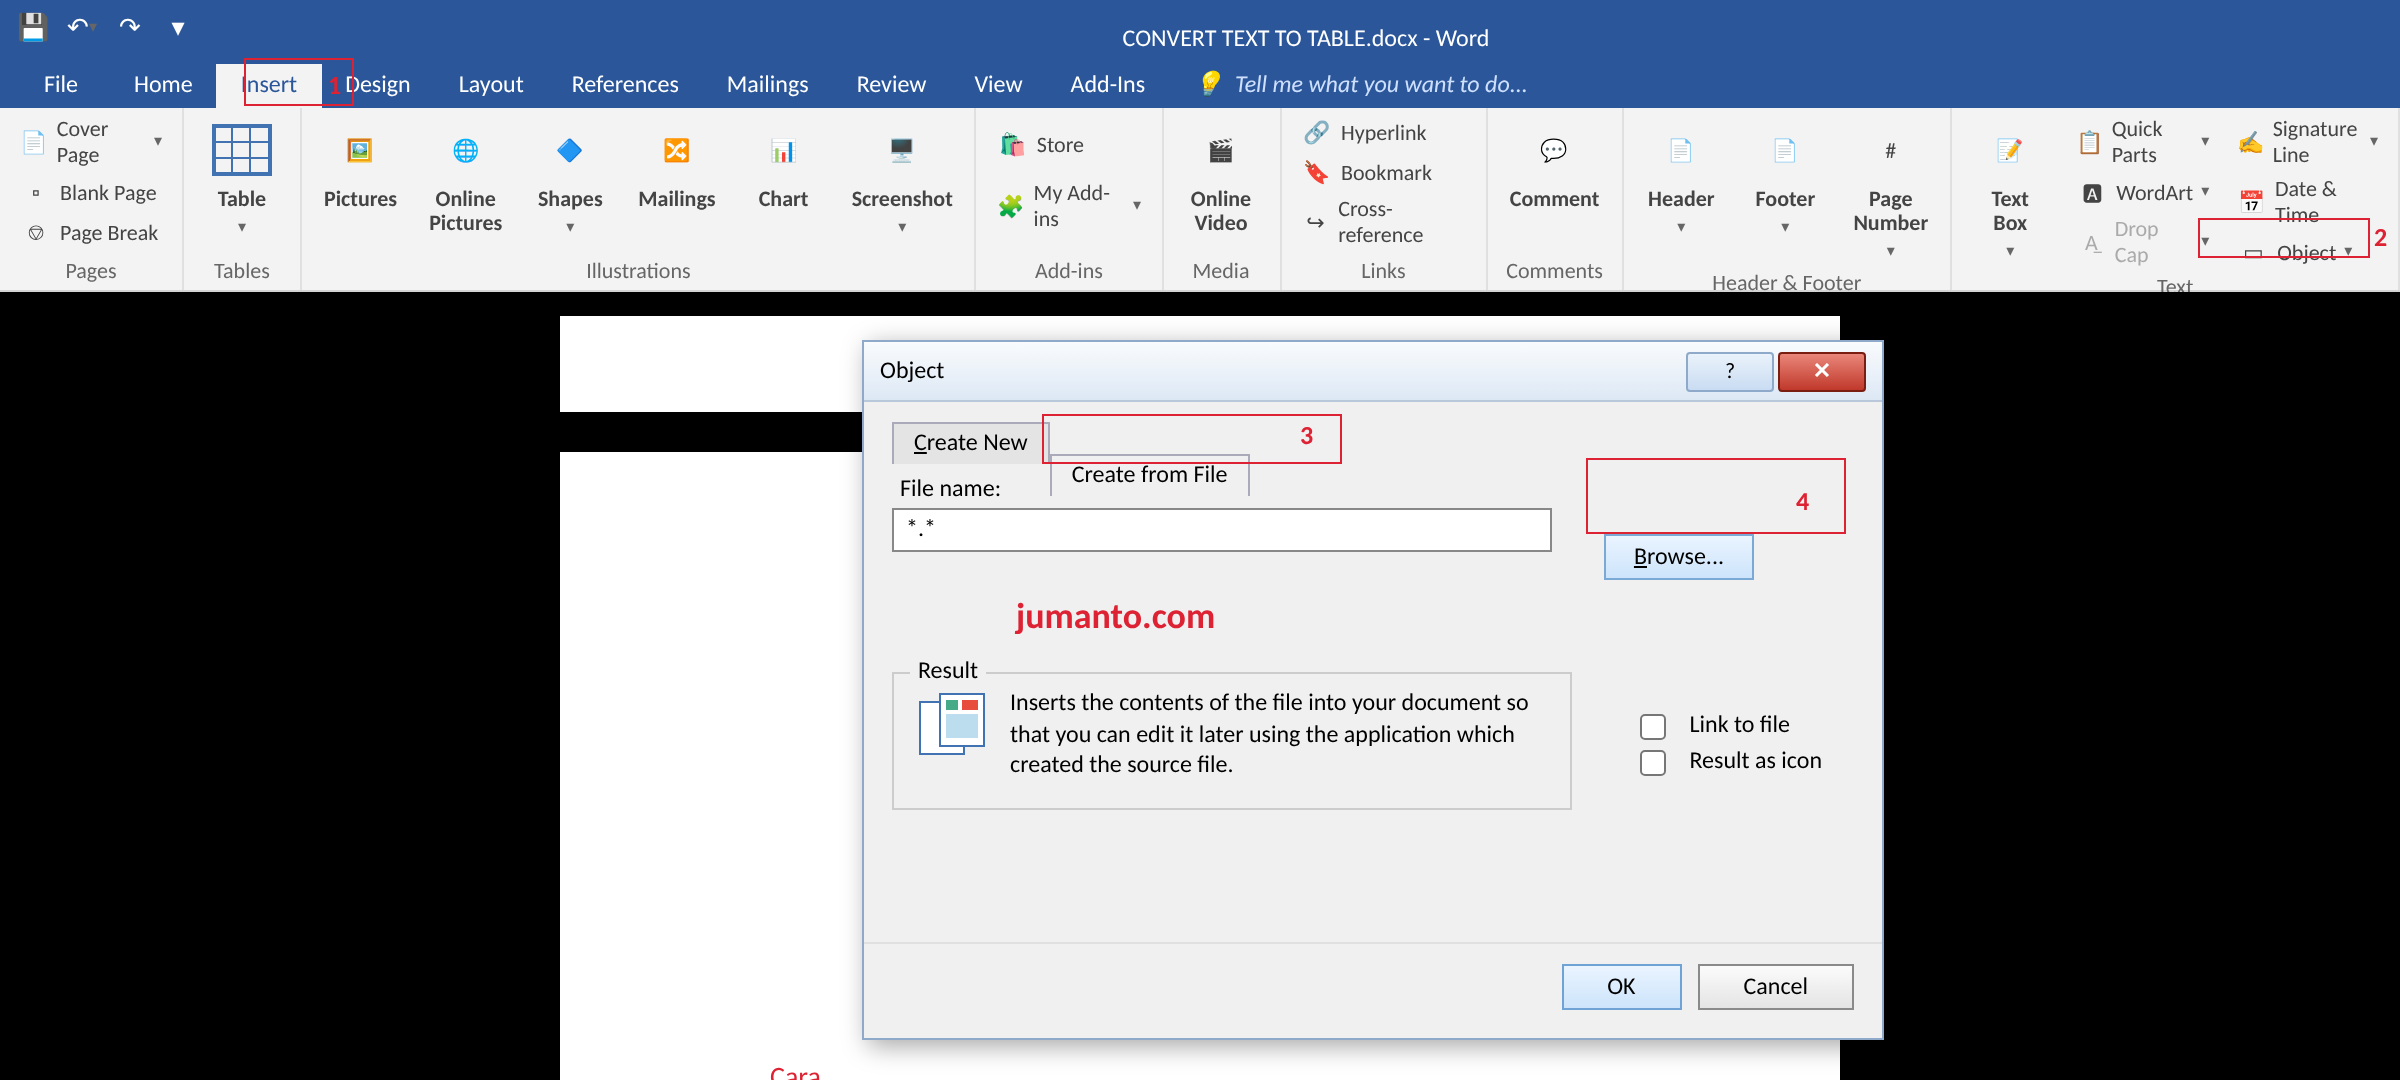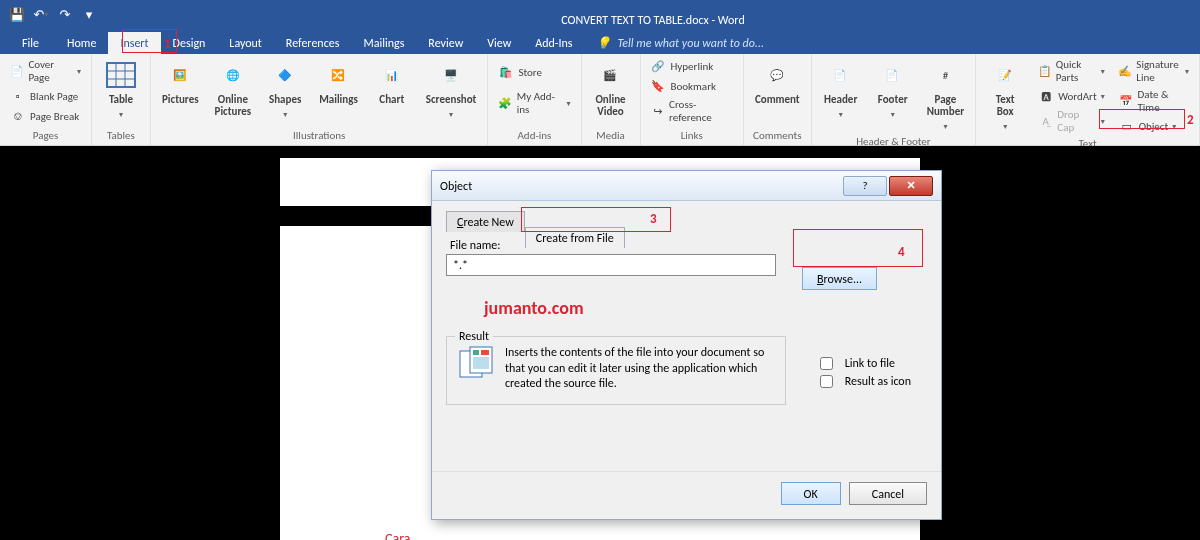--- a/index.html
+++ b/index.html
@@ -299,21 +299,21 @@
   </div>
   <div class="dlg-body" style="position:relative; height:270px">
     <div class="dlg-tabs">
       <div class="dlg-tab inactive"><u>C</u>reate New</div>
       <div class="dlg-tab active">Create from File</div>
     </div>
     <div class="filelabel">File name:</div>
     <input class="fileinput" value="*.*" style="">
     <button class="browse"><u>B</u>rowse...</button>
     
-    <div class="watermark" style="left:52px; top:96px">jumanto.com</div>
+    <div class="watermark" style="left:76px; top:96px">jumanto.com</div>
     <div class="checks">
       <label class="chk">
           <input type="checkbox" style="">
           <span>Link to file</span>
         </label>
       <label class="chk">
           <input type="checkbox" style="">
           <span>Result as icon</span>
         </label>
     </div>

